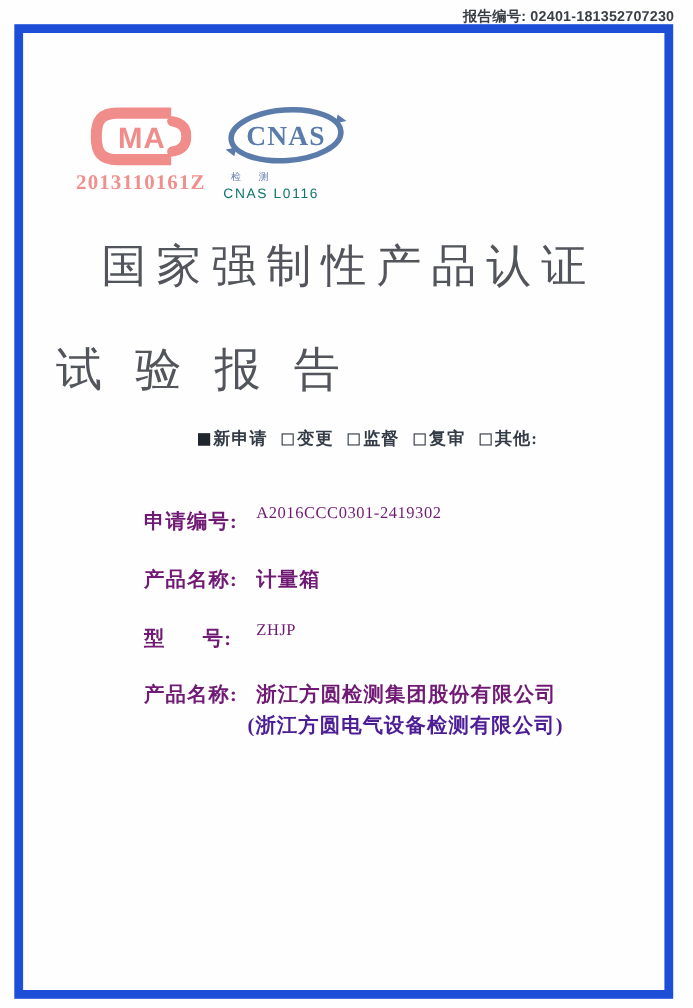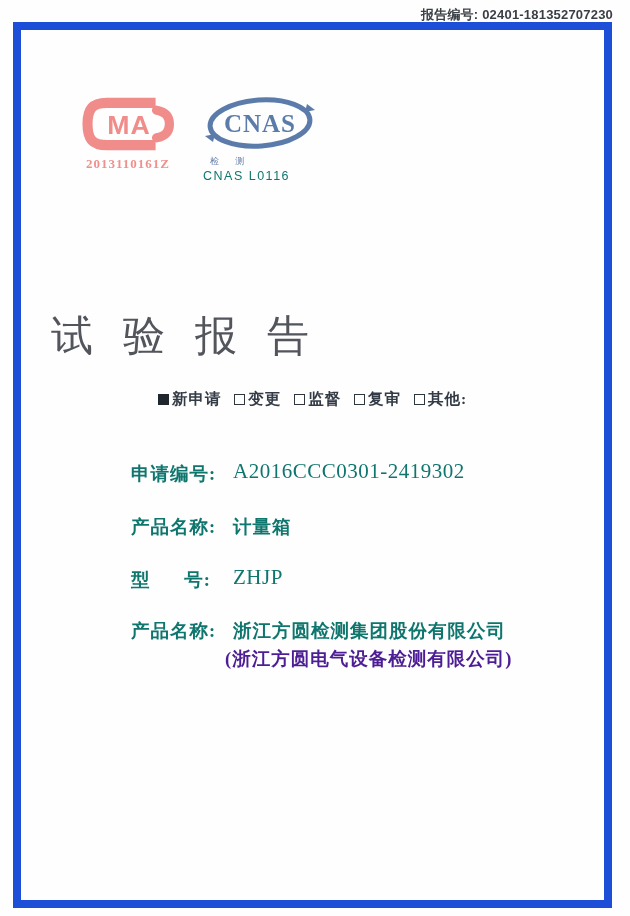--- a/index.html
+++ b/index.html
@@ -13,21 +13,21 @@
     font-size:13px;color:#3a3f45;letter-spacing:.2px;
   }
   .frame{
     position:absolute;left:13px;top:22px;width:599px;height:886px;
     border:8px solid #1d4ed8;box-sizing:border-box;background:#fefefe;
   }
   
   .cma{position:absolute;left:42px;top:66px;width:130px;text-align:center;}
   .cma svg{display:block;margin:0 auto;}
   .cma-num{
-    margin-top:4px;font-size:13px;color:#f0908d;letter-spacing:1px;
+    margin-top:4px;font-size:19px;color:#f0908d;letter-spacing:1px;
     font-family:"Liberation Serif", serif;font-weight:600;
   }
   
   .cnas{position:absolute;left:182px;top:64px;width:114px;text-align:left;color:#5b7cab;}
   .cnas svg{display:block;margin:0 auto;}
   .cnas-caption{font-size:9px;letter-spacing:7px;margin-top:3px;padding-left:7px;color:#667fa8;}
   .cnas-no{font-size:12.5px;letter-spacing:1.5px;margin-top:1px;
     font-family:"Liberation Sans", sans-serif;color:#0f766e;}
   
   .title-1{
@@ -36,34 +36,34 @@
     color:#53555c;font-weight:500;
   }
   .title-2{
     position:absolute;top:278px;left:0;width:100%;text-align:left;
     font-size:42px;letter-spacing:30px;padding-left:30px;box-sizing:border-box;
     color:#53555c;font-weight:500;
   }
   
   .apptype{
     position:absolute;top:359px;left:0;width:100%;text-align:center;
-    font-size:15.5px;font-weight:600;color:#333b46;letter-spacing:1px;
+    font-size:15.5px;font-weight:600;color:#333b46;letter-spacing:1px;padding-left:22px;
   }
   .opt{margin:0 4px;white-space:nowrap;}
   .cbox{
     display:inline-block;width:11px;height:11px;border:1.5px solid #2e3640;
     vertical-align:-1px;margin-right:3px;background:#fff;box-sizing:border-box;
   }
   .cbox.checked{background:#20262e;border-color:#20262e;}
   
-  .field{position:absolute;left:110px;font-size:18.5px;color:#0f766e;
+  .field{position:absolute;left:110px;font-size:18.5px;color:#701a75;
     letter-spacing:1px;font-weight:600;white-space:nowrap;}
   .field .lab{white-space:pre;}
   .field .val{position:absolute;left:102px;top:0;white-space:nowrap;letter-spacing:1px;}
-  .val.latin{font-family:"Liberation Serif", serif;font-size:21px;
+  .val.latin{font-family:"Liberation Serif", serif;font-size:15px;
     letter-spacing:.5px;font-weight:500;top:-2px;}
   .agency2{position:absolute;left:204px;font-size:18.5px;letter-spacing:1px;
     font-weight:600;color:#4c1d95;white-space:nowrap;}
   
   .cqc{position:absolute;left:252px;top:690px;}
 </style>
 </head>
 <body>
 
 <div class="page">
@@ -88,20 +88,21 @@
       <svg width="110" height="58" viewBox="0 0 110 58">
         <ellipse cx="55" cy="29" rx="50" ry="23" fill="none" stroke="#5b7cab" stroke-width="5" transform="rotate(-4 55 29)"></ellipse>
         <polygon points="102,10 110,16 100,18" fill="#5b7cab"></polygon>
         <polygon points="8,48 0,42 10,40" fill="#5b7cab"></polygon>
         <text x="55" y="38" text-anchor="middle" font-family="Liberation Serif, serif" font-size="25" font-weight="700" fill="#5b7cab" letter-spacing="1">CNAS</text>
       </svg>
       <div class="cnas-caption">检 测</div>
       <div class="cnas-no">CNAS L0116</div>
     </div>
 
+    <div class="title-1">国家强制性产品认证</div>
     <div class="title-2">试验报告</div>
 
     <div class="apptype">
       <span class="opt"><span class="cbox checked"></span><span>新申请</span></span>
       <span class="opt"><span class="cbox"></span><span>变更</span></span>
       <span class="opt"><span class="cbox"></span><span>监督</span></span>
       <span class="opt"><span class="cbox"></span><span>复审</span></span>
       <span class="opt"><span class="cbox"></span><span>其他:</span></span>
     </div>
 

